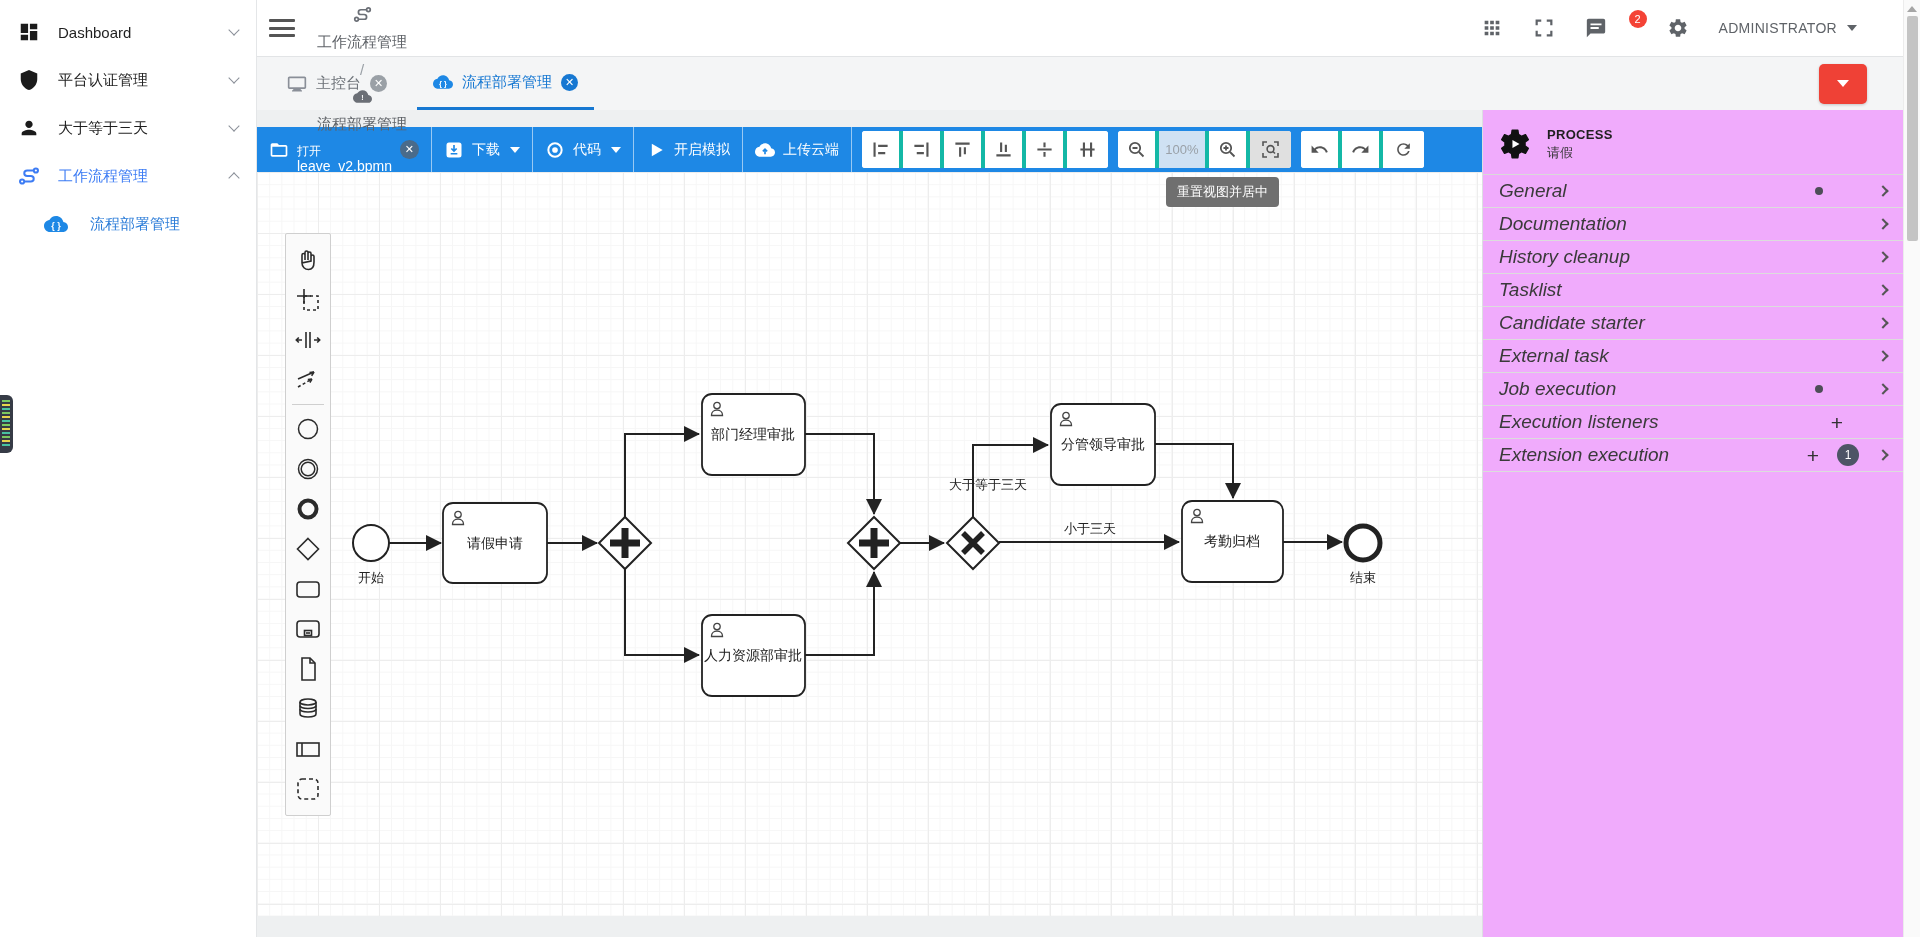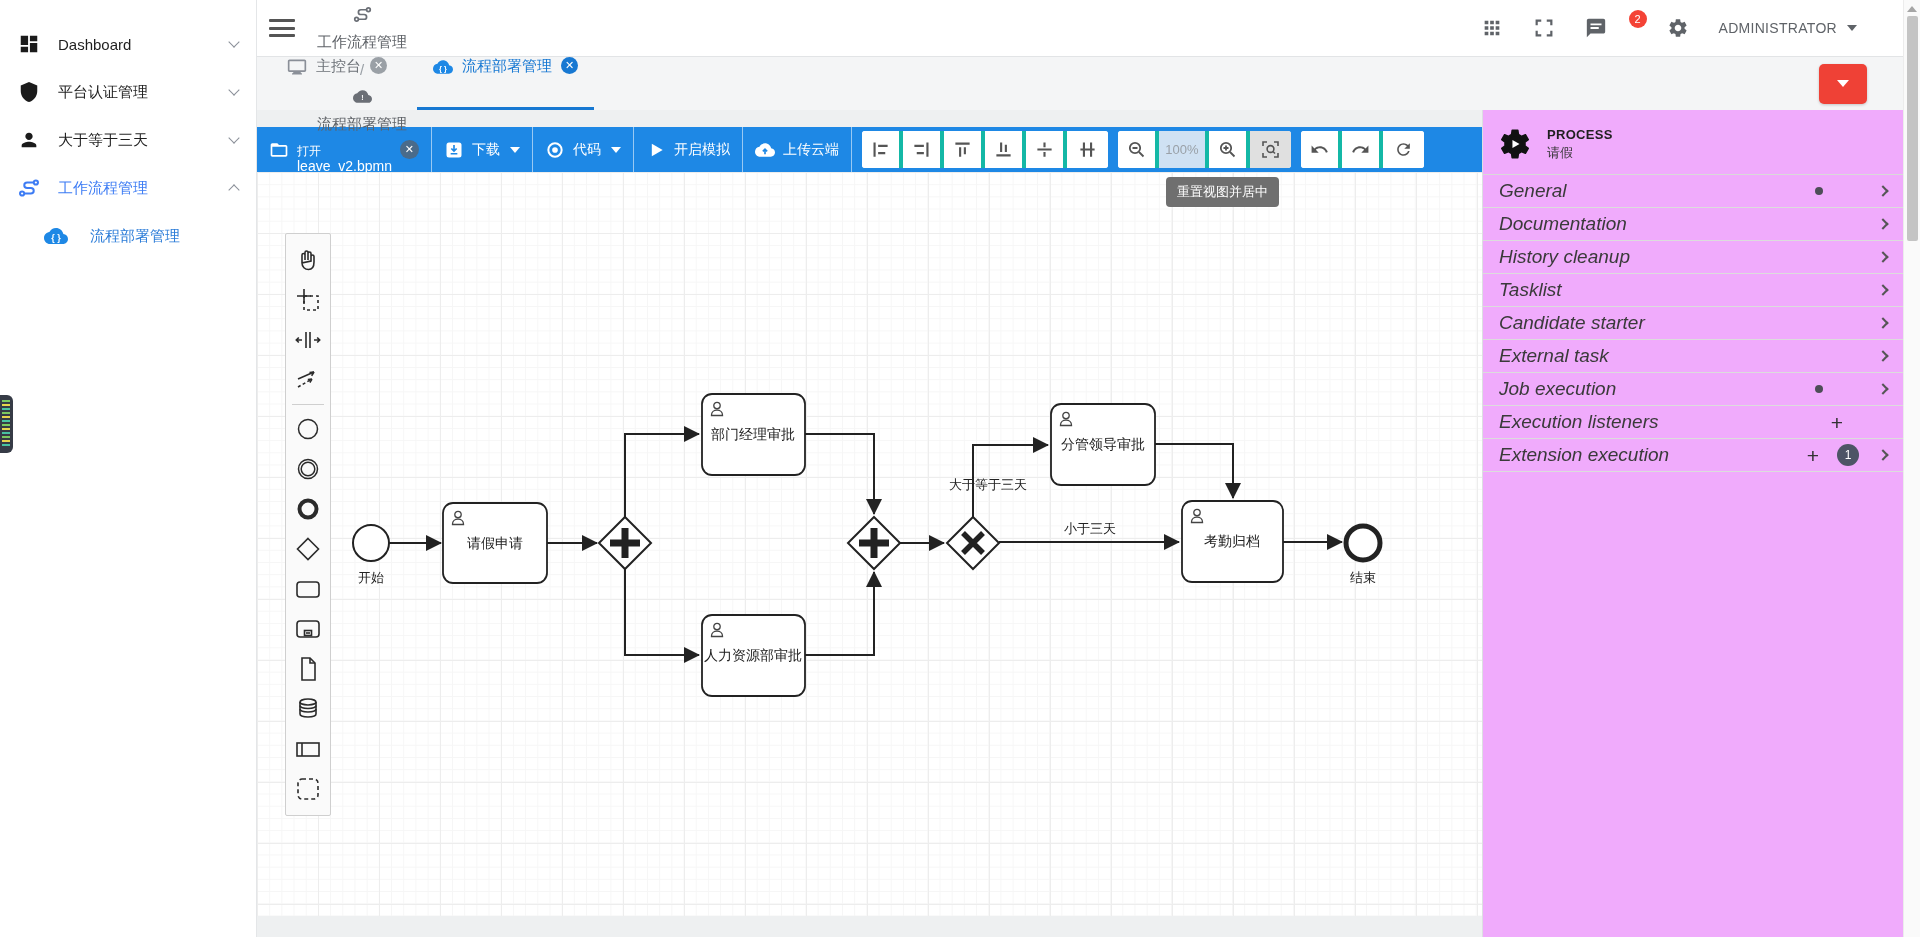--- a/index.html
+++ b/index.html
@@ -32,21 +32,21 @@
   .crumbs .sep { color:#9aa0a6; }
   .top-right { margin-left:auto; display:flex; align-items:center; gap:30px; padding-right:46px; }
   .t-icon { width:22px; height:22px; color:#5f6368; cursor:pointer; position:relative; }
   .bell-wrap { position:relative; cursor:pointer; }
   .badge { position:absolute; top:-9px; right:-10px; min-width:18px; height:18px; border-radius:9px; background:#f44336; color:#fff; font-size:11px; display:flex; align-items:center; justify-content:center; padding:0 4px; }
   .admin { display:flex; align-items:center; gap:10px; color:#5f6368; font-size:14px; letter-spacing:.3px; cursor:pointer; }
   .caret-dn { width:0; height:0; border-left:5px solid transparent; border-right:5px solid transparent; border-top:6px solid #5f6368; }
 
   
   .tabrow { position:absolute; left:257px; top:57px; width:1646px; height:53px; background:#f4f5f6; display:flex; align-items:stretch; z-index:3; }
-  .tab { display:flex; align-items:flex-start; gap:9px; padding:0 16px; margin-left:14px; cursor:pointer; font-size:15px; color:#6d7278; }
+  .tab { display:flex; align-items:center; gap:9px; padding:0 16px; margin-left:14px; cursor:pointer; font-size:15px; color:#6d7278; }
   .tab .tab-icon { width:20px; height:20px; color:#8a8f98; }
   .tab.active { color:#1778d2; border-bottom:3px solid #1778d2; }
   .tab.active .tab-icon { color:#1e88e5; }
   .close-dot { width:17px; height:17px; border-radius:50%; background:#9aa0a6; color:#fff; font-size:11px; line-height:17px; text-align:center; cursor:pointer; }
   .tab.active .close-dot { background:#1778d2; }
   .red-btn { margin-left:auto; margin-right:36px; align-self:center; width:48px; height:40px; background:#ef4136; border-radius:5px; display:flex; align-items:center; justify-content:center; cursor:pointer; box-shadow:0 1px 3px rgba(0,0,0,.2); }
   .red-btn .caret { width:0; height:0; border-left:6px solid transparent; border-right:6px solid transparent; border-top:7px solid #fff; }
 
   
   .bpmn-toolbar { position:absolute; left:257px; top:127px; width:1225px; height:45px; background:#1e88e5; display:flex; align-items:center; z-index:3; }
@@ -99,21 +99,21 @@
   
   .scrollbar { position:absolute; right:0; top:0; width:17px; height:937px; background:#fafafa; border-left:1px solid #ececec; z-index:10; }
   .sb-arrow { width:0; height:0; border-left:5px solid transparent; border-right:5px solid transparent; border-bottom:6px solid #a6a6a6; margin:6px auto 4px; }
   .sb-thumb { width:11px; margin:0 auto; height:225px; background:#c4c4c4; border-radius:2px; }
 </style>
 </head>
 <body>
 
 <div class="root">
 
-  <nav class="sidebar" style="padding-top:20px;">
+  <nav class="sidebar" style="padding-top:8px;">
     <div class="side-item">
       <span class="s-icon">
         <svg viewBox="0 0 24 24" fill="currentColor">
             <path d="M3 13h8V3H3v10zm0 8h8v-6H3v6zm10 0h8V11h-8v10zm0-18v6h8V3h-8z"></path>
           </svg>
       </span>
       <span class="s-label">Dashboard</span>
       <span class="chev"></span>
     </div>
     <div class="side-item">

